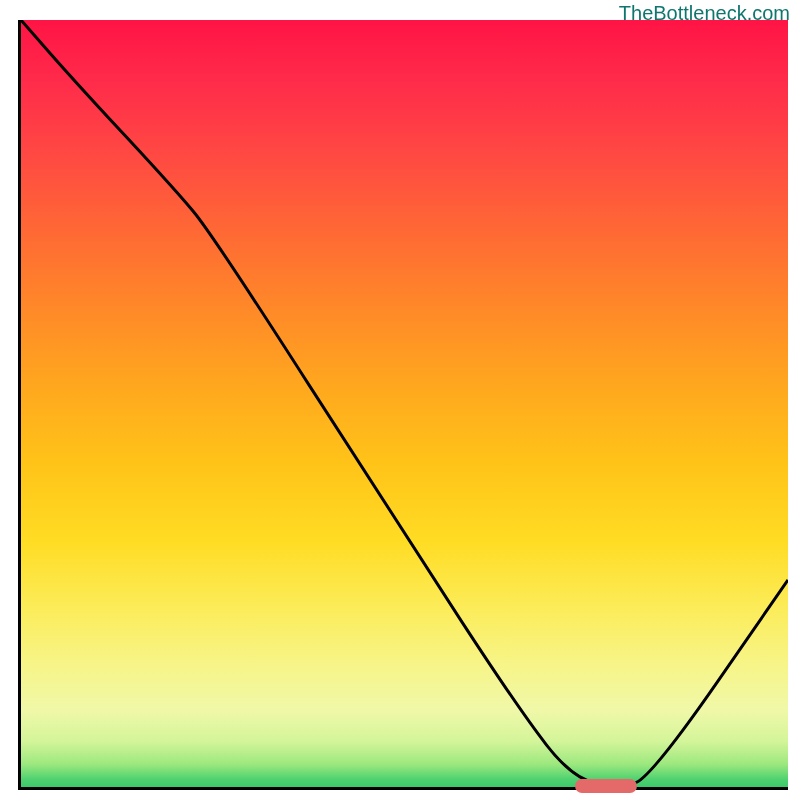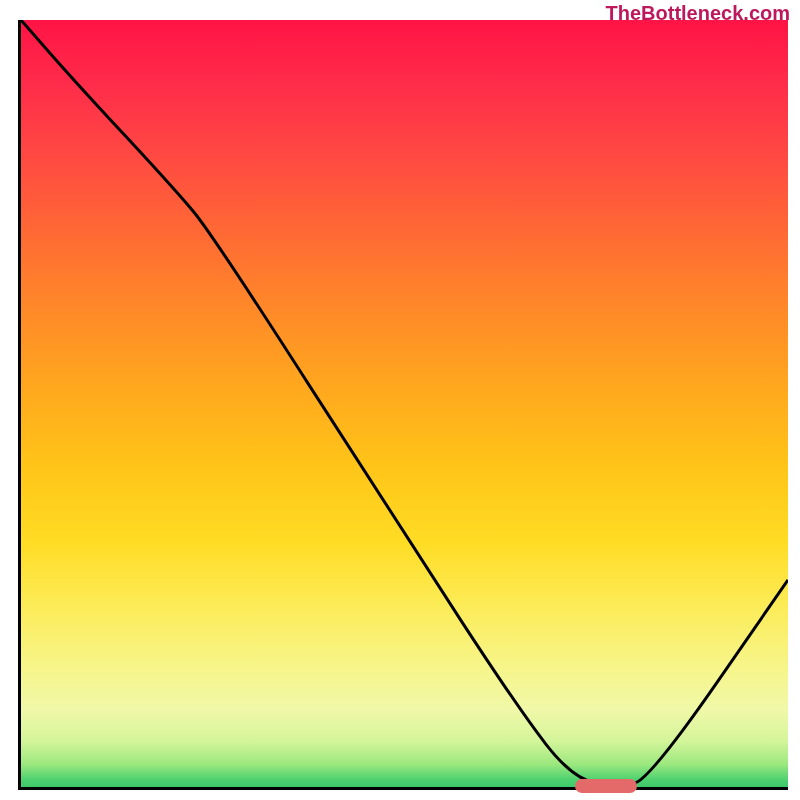--- a/index.html
+++ b/index.html
@@ -8,22 +8,22 @@
     height: 800px;
     background: #ffffff;
     position: relative;
     font-family: Arial, sans-serif;
   }
   .watermark {
     position: absolute;
     top: 2px;
     right: 10px;
     font-size: 20px;
-    color: #be185d;
-    font-weight: 700;
+    color: #0f766e;
+    font-weight: 400;
     z-index: 10;
   }
   .chart-area {
     position: absolute;
     left: 18px;
     top: 20px;
     width: 770px;
     height: 770px;
     border-bottom: 3px solid #000000;
     border-left: 3px solid #000000;

